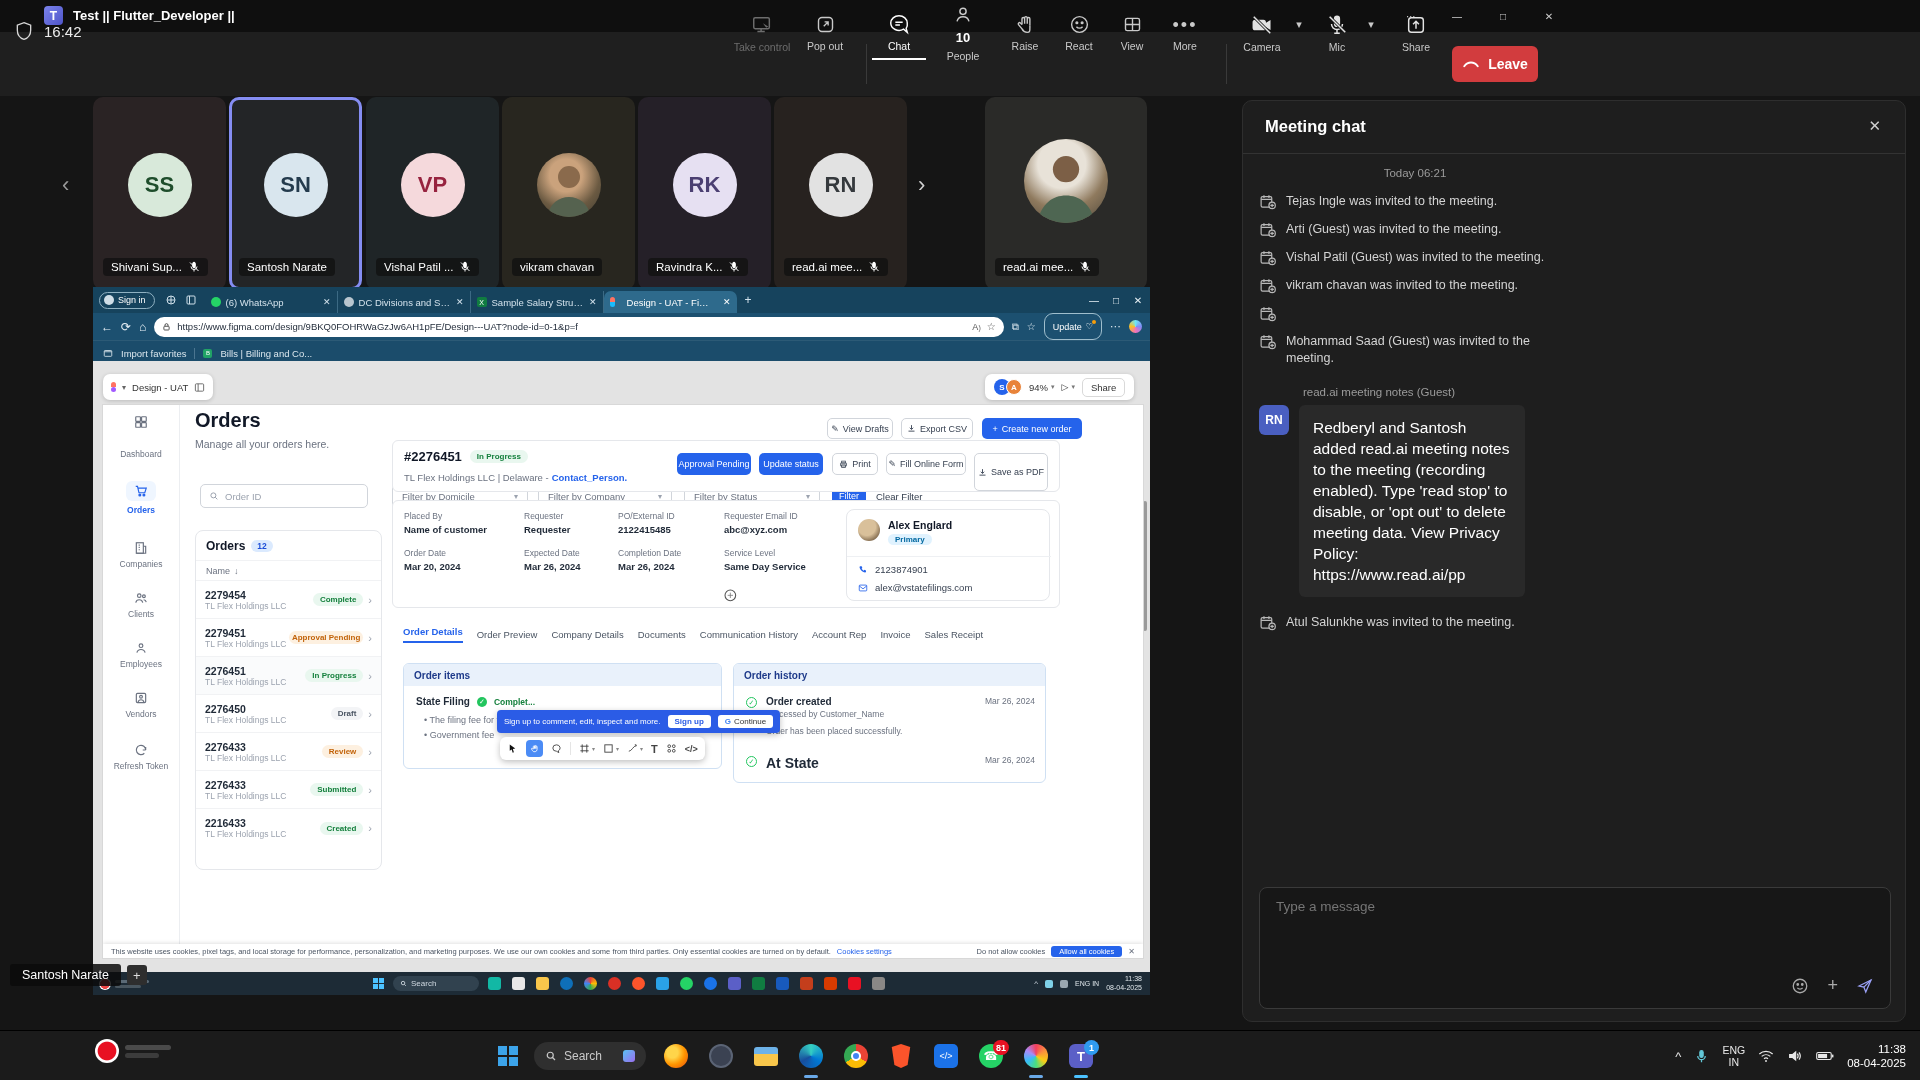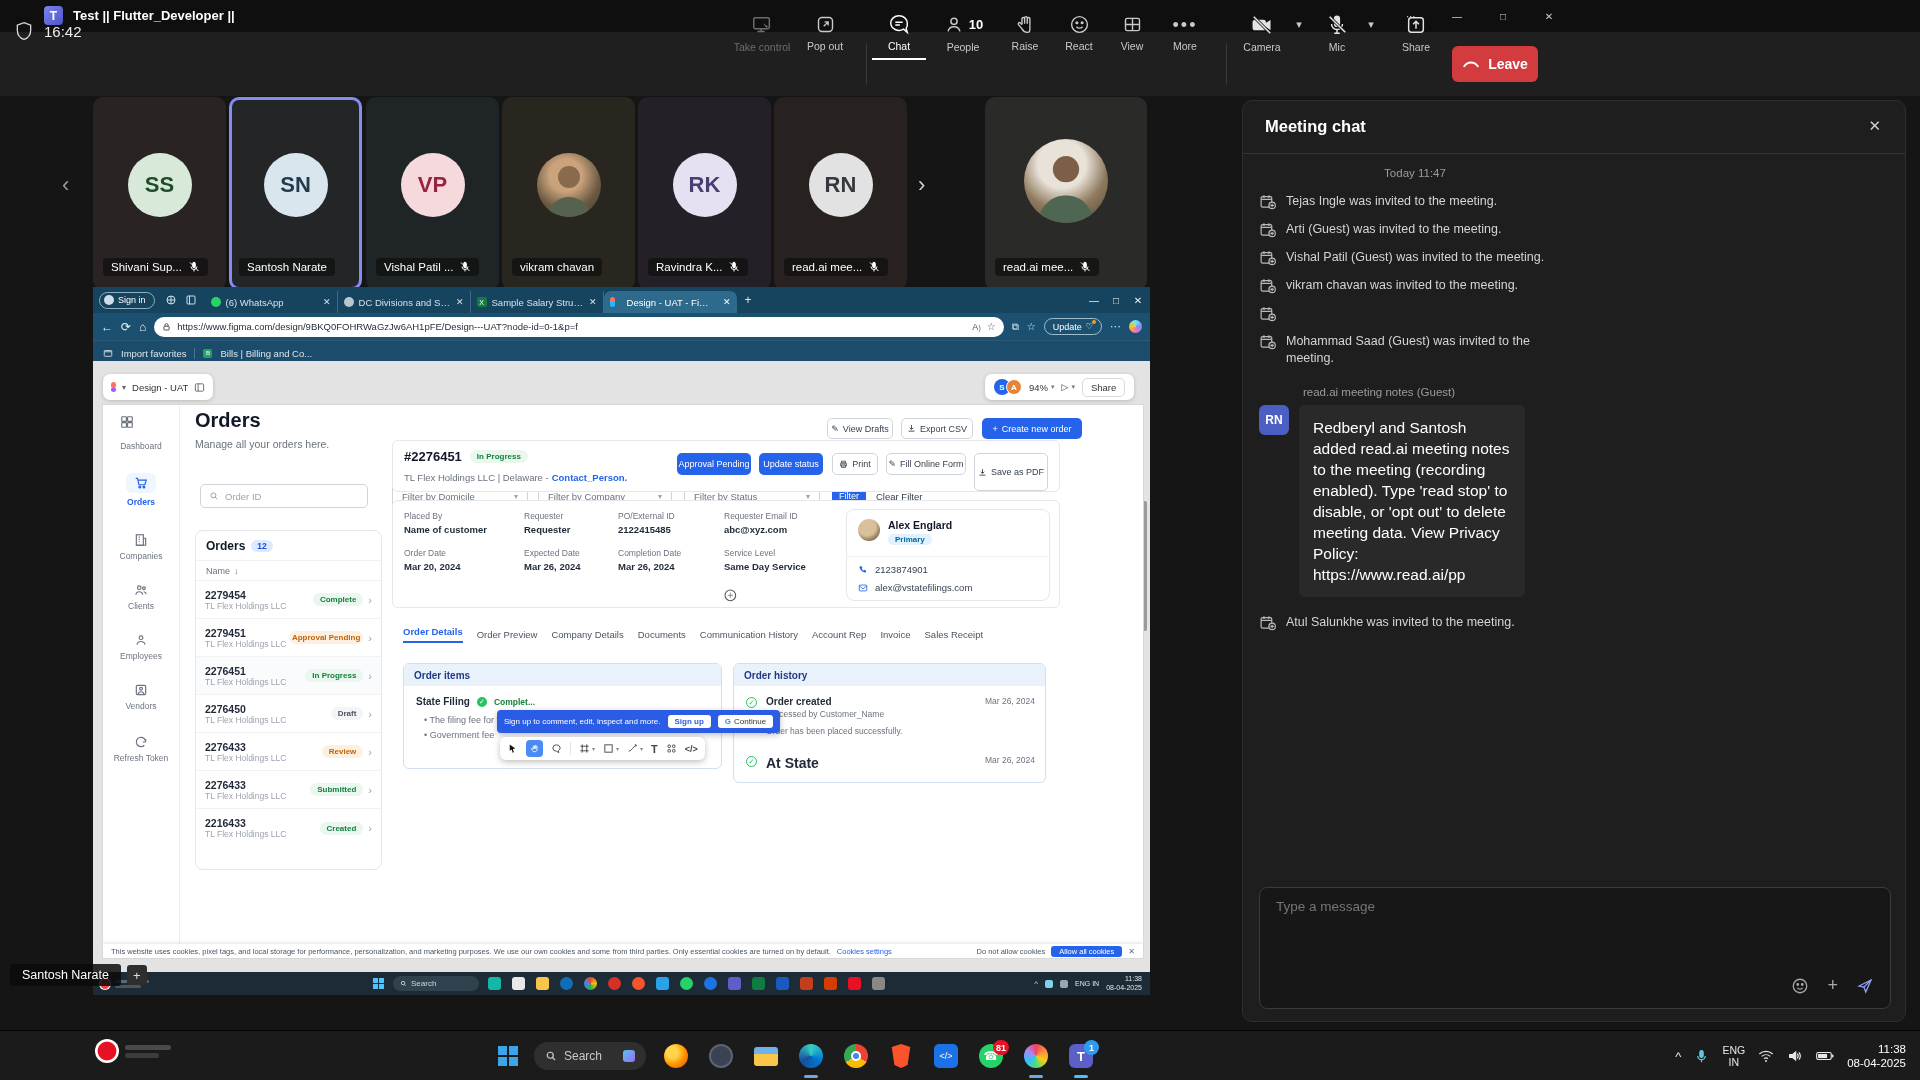--- a/index.html
+++ b/index.html
@@ -92,21 +92,21 @@
     <div class="vdiv" style="left:866px;"></div>
 
     <div class="tbtn" style="left:872px;width:54px;color:#ffffff;border-bottom:2px solid #fff;border-radius:0;">
       <svg width="22" height="22" viewBox="0 0 24 24" fill="none" stroke="#fff" stroke-width="1.6">
           <path d="M12 3a9 8 0 00-9 8 9 8 0 0014 6.6L21 21l-1.2-4.2A8 8 0 0021 11a9 8 0 00-9-8z"></path>
           <path d="M8 10h8M8 13h5"></path>
         </svg>
       <span class="lbl">Chat</span>
     </div>
     <div class="tbtn" style="left:930px;width:66px;">
-      <div class="fx" style="gap:4px;">
+      <div class="fx" style="gap:4px;flex-direction:column;">
         <svg width="22" height="22" viewBox="0 0 24 24" fill="none" stroke="#c9c9c9" stroke-width="1.6">
             <circle cx="12" cy="8" r="3.4"></circle>
             <path d="M5.5 19c.8-3.3 3.4-5 6.5-5s5.7 1.7 6.5 5"></path>
           </svg>
         <b style="color:#fff;font-size:13px;">10</b>
       </div>
       <span class="lbl">People</span>
     </div>
     <div class="tbtn" style="left:1000px;width:50px;">
       <svg width="21" height="21" viewBox="0 0 24 24" fill="none" stroke="#c9c9c9" stroke-width="1.6">
@@ -323,21 +323,21 @@
         <svg width="9" height="10" viewBox="0 0 24 24" fill="none" stroke="#444" stroke-width="2.4">
             <rect x="5" y="10" width="14" height="10" rx="2"></rect>
             <path d="M8 10V7a4 4 0 018 0v3"></path>
           </svg>
         <span style="font-size:9.5px;color:#1f2937;white-space:nowrap;overflow:hidden;flex:1;">https://www.figma.com/design/9BKQ0FOHRWaGzJw6AH1pFE/Design---UAT?node-id=0-1&amp;p=f</span>
         <span style="font-size:9px;color:#555;cursor:pointer;">A<span style="font-size:7px;">)</span></span>
         <span style="font-size:10px;color:#555;cursor:pointer;">☆</span>
       </div>
       <span style="color:#dfeaf1;font-size:10px;cursor:pointer;">⧉</span>
       <span style="color:#dfeaf1;font-size:10px;cursor:pointer;">☆</span>
-      <div class="fx" style="height:17px;border:1px solid #9fbecd;border-radius:9px;padding:0 8px;gap:4px;cursor:pointer;">
+      <div class="fx" style="height:27px;border:1px solid #9fbecd;border-radius:9px;padding:0 8px;gap:4px;cursor:pointer;">
         <span style="font-size:9px;color:#fff;">Update</span>
         <span style="font-size:8px;color:#fff;position:relative;">♡<i style="position:absolute;right:-3px;top:-2px;width:4px;height:4px;border-radius:50%;background:#f59e0b;"></i></span>
       </div>
       <span style="color:#dfeaf1;font-size:11px;cursor:pointer;">⋯</span>
       <span style="width:13px;height:13px;border-radius:50%;background:conic-gradient(#6ee7f5,#818cf8,#f472b6,#fbbf24,#6ee7f5);cursor:pointer;"></span>
     </div>
 
     <div class="fx" style="height:21px;background:#1b4c6b;padding:12px 10px;gap:8px;border-top:1px solid rgba(255,255,255,.08);">
       <svg width="10" height="10" viewBox="0 0 24 24" fill="none" stroke="#dbe7ee" stroke-width="2">
           <rect x="3" y="6" width="18" height="14" rx="2"></rect>
@@ -376,21 +376,21 @@
             <span style="font-size:7px;color:#777;">▾</span>
           </span>
         <span style="font-size:9.5px;color:#333;border:1px solid #d9d9d9;border-radius:5px;padding:3px 8px;cursor:pointer;">Share</span>
       </div>
 
       <div class="ab" style="left:1050px;top:140px;width:4px;height:130px;border-radius:2px;background:#9a9a9a;cursor:grab;"></div>
 
       <div class="ab" style="left:10px;top:44px;width:1040px;height:553px;background:#fff;box-shadow:0 0 0 1px #d8d8d8;overflow:hidden;">
 
         <div class="ab col" style="left:0;top:0;width:77px;height:553px;border-right:1px solid #eceef1;background:#fff;align-items:center;">
-          <div class="col" style="margin-top:10px;gap:12px;cursor:pointer;">
+          <div class="col" style="align-items:center;margin-top:10px;gap:20px;cursor:pointer;">
             <svg width="14" height="14" viewBox="0 0 24 24" fill="none" stroke="#6b7280" stroke-width="2">
                 <rect x="3" y="3" width="8" height="8" rx="1"></rect>
                 <rect x="13" y="3" width="8" height="8" rx="1"></rect>
                 <rect x="3" y="13" width="8" height="8" rx="1"></rect>
                 <rect x="13" y="13" width="8" height="8" rx="1"></rect>
               </svg>
             <span style="font-size:8.5px;color:#6b7280;">Dashboard</span>
           </div>
           <div class="col" style="align-items:center;margin-top:22px;gap:4px;cursor:pointer;">
             <span style="background:#eff6ff;border-radius:6px;padding:3px 8px;">
@@ -789,21 +789,21 @@
     <div style="background:rgba(10,10,10,.85);color:#fff;font-size:12.5px;padding:4px 12px;border-radius:3px;">Santosh Narate</div>
     <div style="width:20px;height:20px;background:#2e2e2e;color:#ddd;border-radius:3px;display:flex;align-items:center;justify-content:center;font-size:13px;cursor:pointer;">+</div>
   </div>
 
   <div class="ab panel">
     <div class="ab" style="left:22px;top:16px;color:#fff;font-size:16.5px;font-weight:700;">Meeting chat</div>
     <div class="ab" style="right:24px;top:16px;color:#cfcfcf;font-size:15px;cursor:pointer;">✕</div>
     <div class="ab" style="left:0;top:52px;width:662px;height:1px;background:#333;"></div>
 
     <div class="ab col" style="left:16px;top:66px;width:312px;gap:11px;">
-      <div style="text-align:center;color:#9b9b9b;font-size:11.5px;margin-bottom:3px;">Today 11:47</div>
+      <div style="text-align:center;color:#9b9b9b;font-size:11.5px;margin-bottom:3px;">Today 06:21</div>
 
       <div class="sysrow">
         <svg width="17" height="17" viewBox="0 0 24 24" fill="none" stroke="#b9b9b9" stroke-width="1.7" style="flex:none;">
             <rect x="3" y="5" width="15" height="15" rx="2"></rect>
             <path d="M7 3v4M14 3v4M3 9h15"></path>
             <circle cx="18.5" cy="17.5" r="4.5" fill="#1e1e1e"></circle>
             <path d="M18.5 15v5M16 17.5h5"></path>
           </svg>
         <span style="max-width:272px;">Tejas Ingle was invited to the meeting.</span>
       </div>

